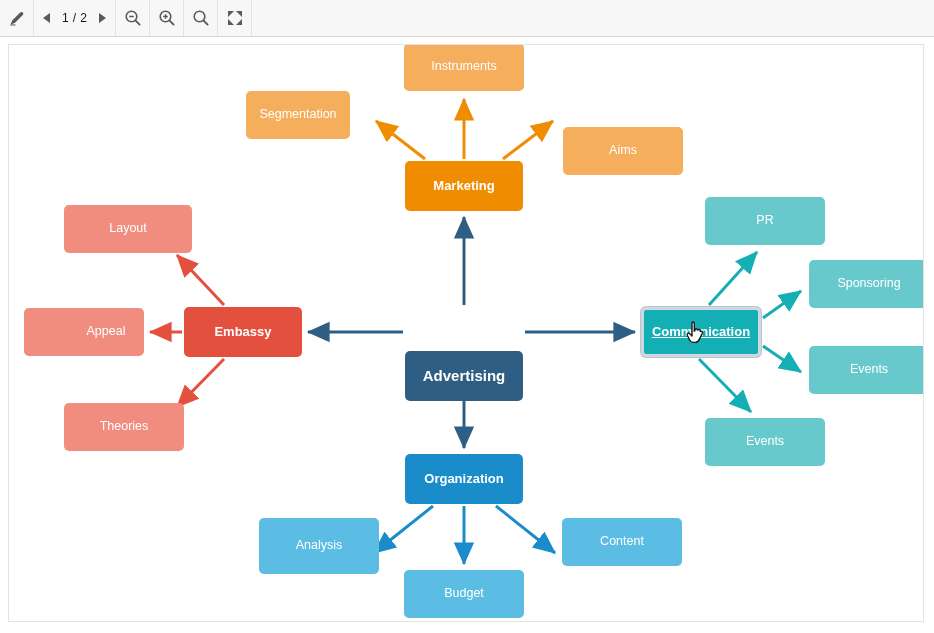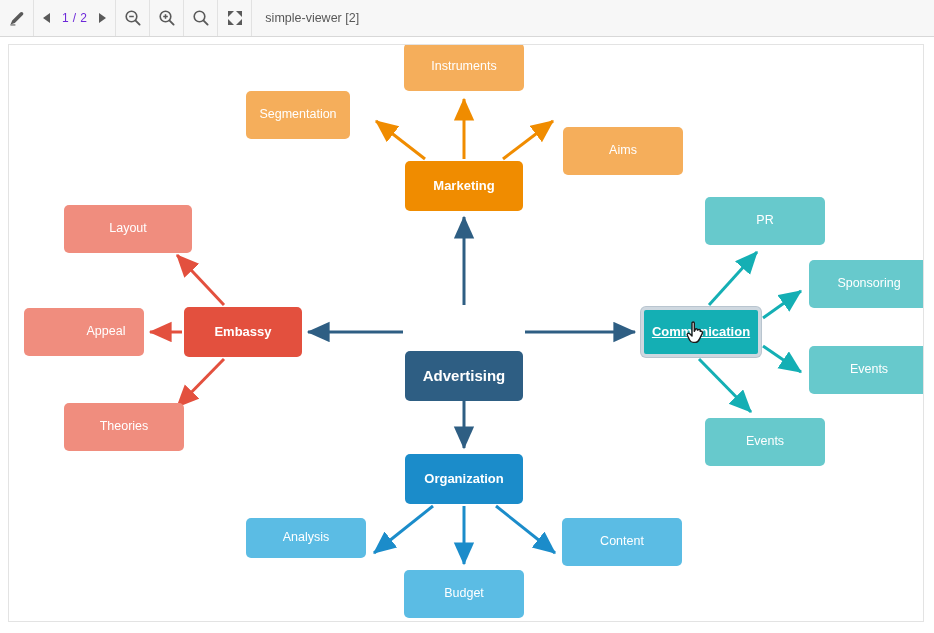--- a/index.html
+++ b/index.html
@@ -35,21 +35,21 @@
     border-right: 1px solid #e2e2e2;
     box-sizing: border-box;
     padding: 0 2px;
   }
   .tb-arrow {
     width: 22px; height: 100%;
     display: flex; align-items: center; justify-content: center;
     cursor: pointer; color: #5a5a5a; font-size: 11px;
   }
   .page-label {
-    font-size: 12px; color: #6d28d9;
+    font-size: 12px; color: #0f172a;
     padding: 0 4px; white-space: nowrap;
     letter-spacing: 0.4px;
   }
   .tb-title {
     display: flex; align-items: center;
     padding-left: 13px;
     font-size: 12.5px; color: #585858;
   }
   svg.ic { display:block; }
   
@@ -139,21 +139,20 @@
       <svg class="ic" width="20" height="20" viewBox="0 0 20 20">
         <g fill="#5a5a5a">
           <polygon points="3,3 9,3 3,9"></polygon>
           <polygon points="17,3 17,9 11,3"></polygon>
           <polygon points="3,17 3,11 9,17"></polygon>
           <polygon points="17,17 11,17 17,11"></polygon>
         </g>
       </svg>
     </div>
 
-    <div class="tb-title">simple-viewer [2]</div>
   </div>
 
   <div id="canvas">
 
     <svg id="edges" width="916" height="578">
       <defs>
         <marker id="ar-root" markerWidth="9" markerHeight="9" refX="7.2" refY="3.4" orient="auto">
           <path d="M0,0 L7.6,3.4 L0,6.8 z" fill="#2E5E83"></path>
         </marker>
         <marker id="ar-orange" markerWidth="9" markerHeight="9" refX="7.2" refY="3.4" orient="auto">
@@ -220,21 +219,21 @@
         </div>
         <div class="node leaf" style="left: 800px; top: 301px; width: 120px; height: 48px; background: rgb(103, 201, 204);">
           <span class="lbl">Events</span>
         </div>
         <div class="node leaf" style="left: 696px; top: 373px; width: 120px; height: 48px; background: rgb(103, 201, 204);">
           <span class="lbl">Events</span>
         </div>
         <div class="node branch" style="left: 396px; top: 409px; width: 118px; height: 50px; background: rgb(27, 140, 202);">
           <span class="lbl">Organization</span>
         </div>
-        <div class="node leaf" style="left: 237px; top: 473px; width: 120px; height: 40px; background: rgb(91, 188, 228);">
+        <div class="node leaf" style="left: 250px; top: 473px; width: 120px; height: 56px; background: rgb(91, 188, 228);">
           <span class="lbl">Analysis</span>
         </div>
         <div class="node leaf" style="left: 395px; top: 525px; width: 120px; height: 48px; background: rgb(91, 188, 228);">
           <span class="lbl">Budget</span>
         </div>
         <div class="node leaf" style="left: 553px; top: 473px; width: 120px; height: 48px; background: rgb(91, 188, 228);">
           <span class="lbl">Content</span>
         </div>
         <div class="node branch" style="left: 175px; top: 262px; width: 118px; height: 50px; background: rgb(227, 80, 62);">
           <span class="lbl">Embassy</span>

